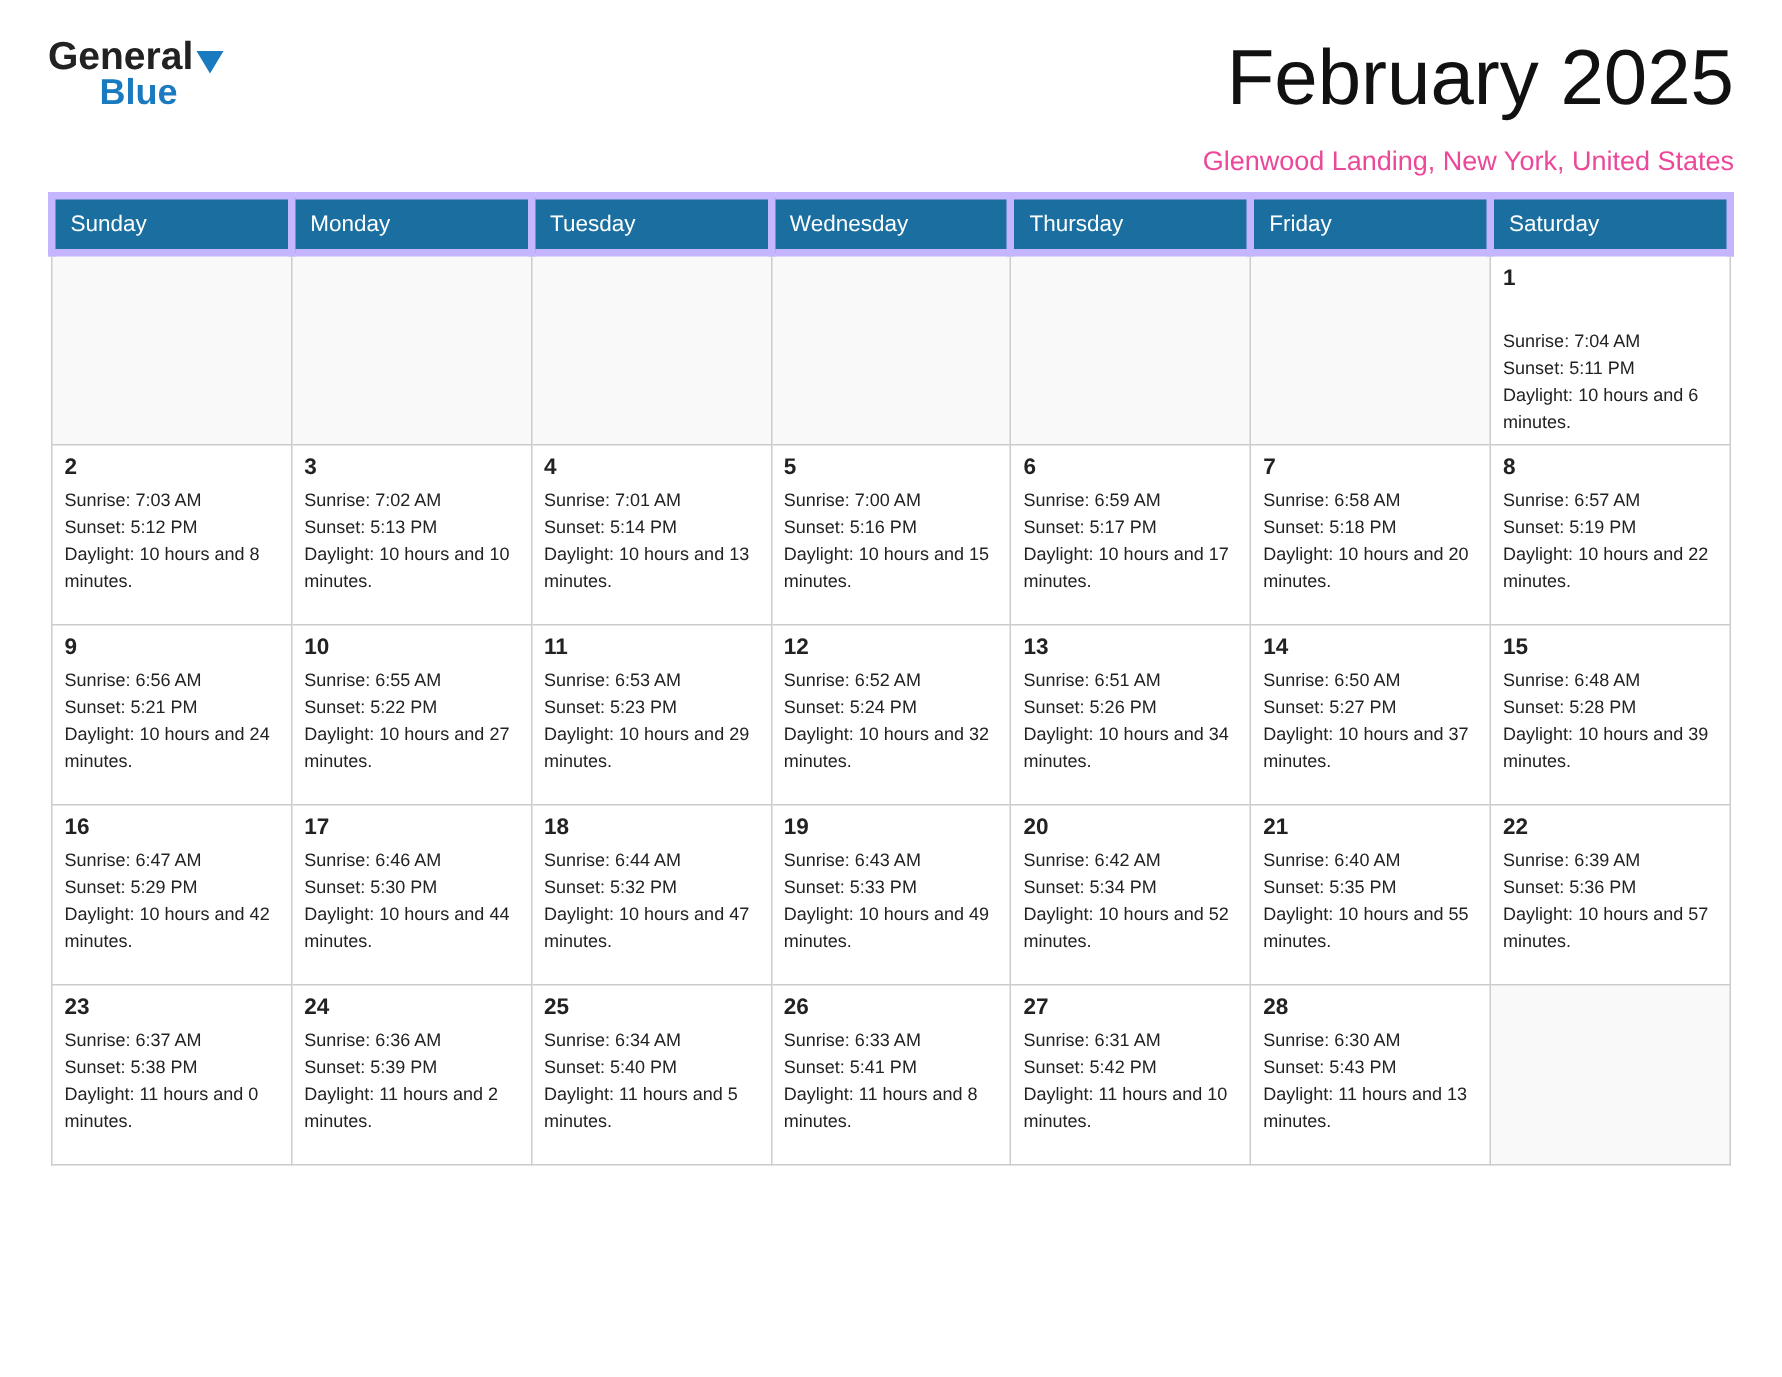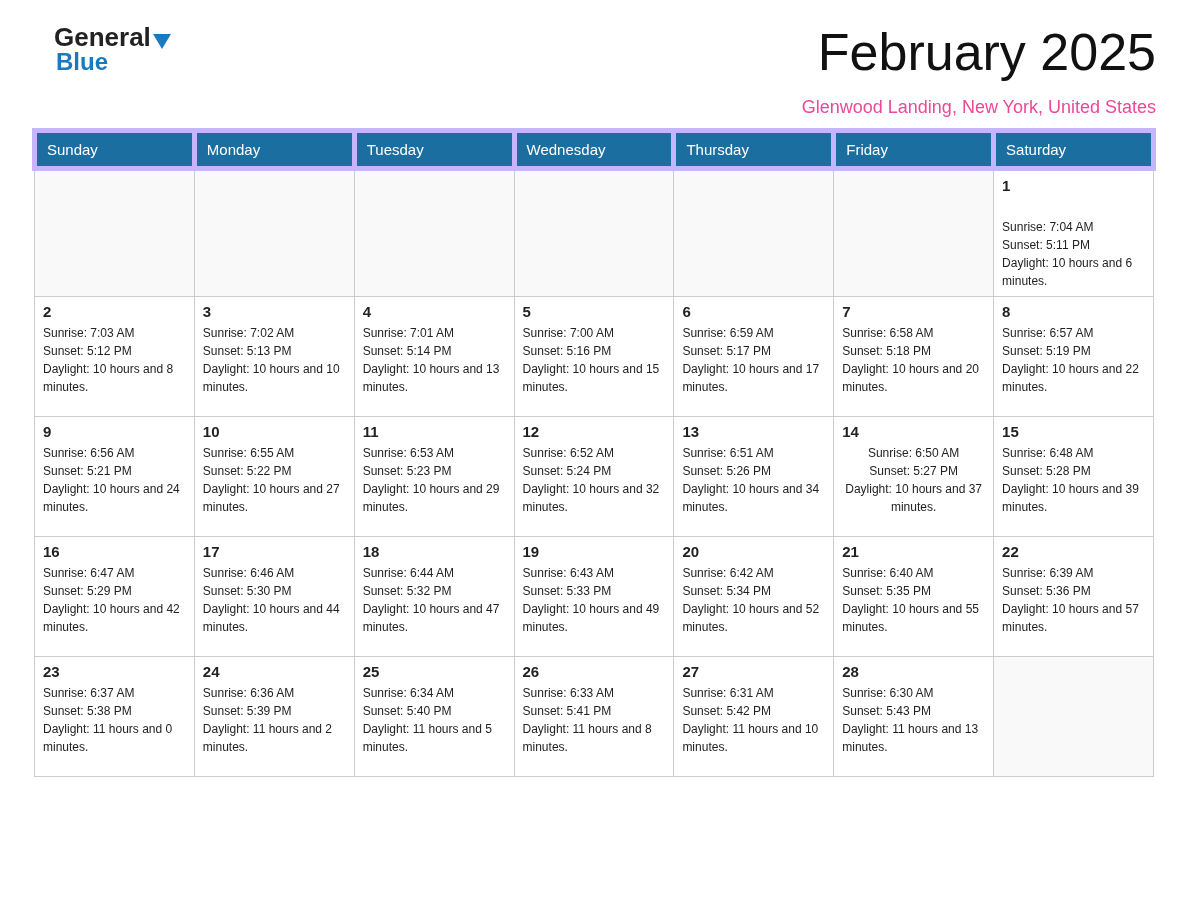--- a/index.html
+++ b/index.html
@@ -13,22 +13,21 @@
     }
     .header-row {
       display: flex;
       align-items: flex-start;
       justify-content: space-between;
       margin-bottom: 8px;
     }
     .logo-container {
       display: flex;
       flex-direction: column;
-      align-items: flex-start;
-      margin-left: 22px;
+      align-items: center;
     }
     .title-section {
       text-align: right;
     }
     .month-title {
       font-size: 52px;
       font-weight: 300;
       color: #111;
       line-height: 1.1;
     }
@@ -192,21 +191,21 @@
 Daylight: 10 hours and 32 minutes.</div>
         </td>
         <td>
           <span class="day-number">13</span>
           <div class="day-info" style="white-space: pre-line;">Sunrise: 6:51 AM
 Sunset: 5:26 PM
 Daylight: 10 hours and 34 minutes.</div>
         </td>
         <td>
           <span class="day-number">14</span>
-          <div class="day-info" style="white-space: pre-line; text-align: center;">Sunrise: 6:50 AM
+          <div class="day-info" style="white-space: pre-line;">Sunrise: 6:50 AM
 Sunset: 5:27 PM
 Daylight: 10 hours and 37 minutes.</div>
         </td>
         <td>
           <span class="day-number">15</span>
           <div class="day-info" style="white-space: pre-line;">Sunrise: 6:48 AM
 Sunset: 5:28 PM
 Daylight: 10 hours and 39 minutes.</div>
         </td>
       </tr>

